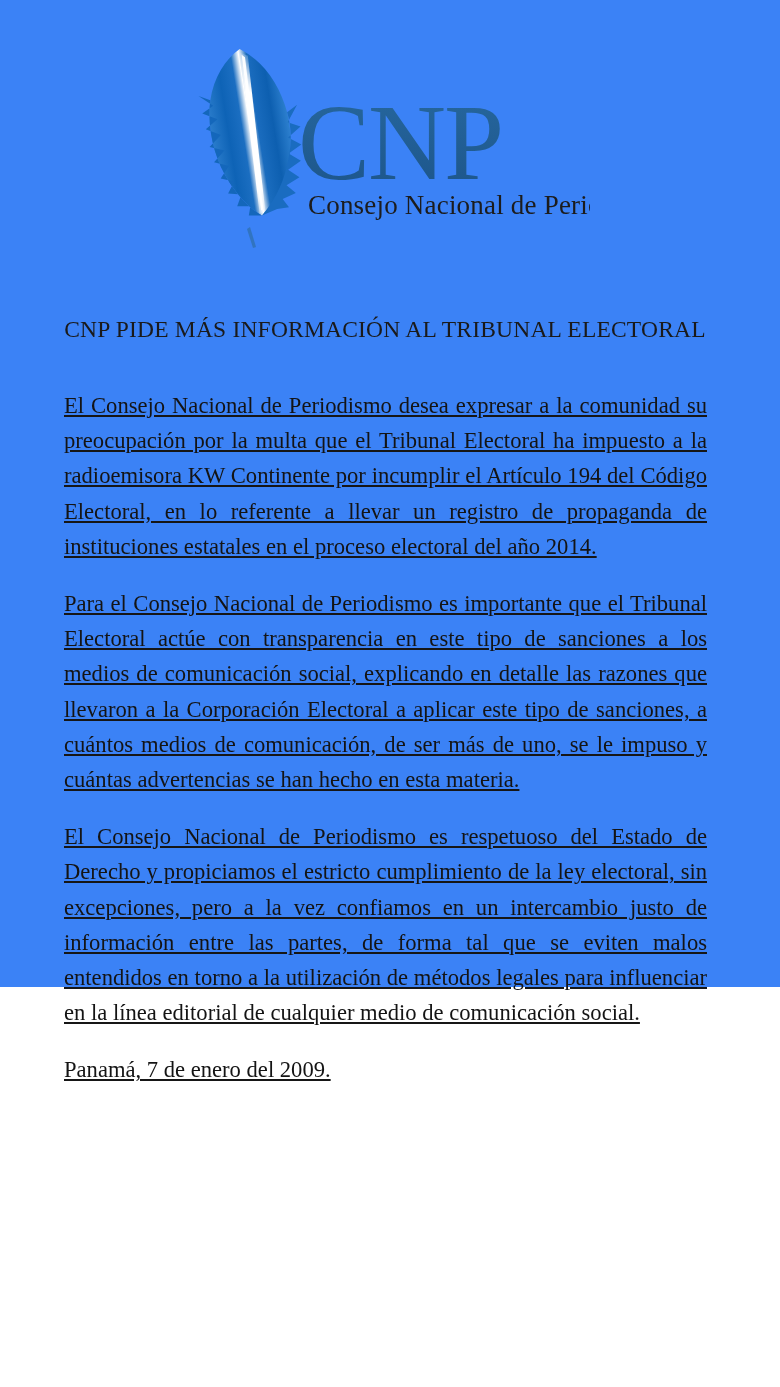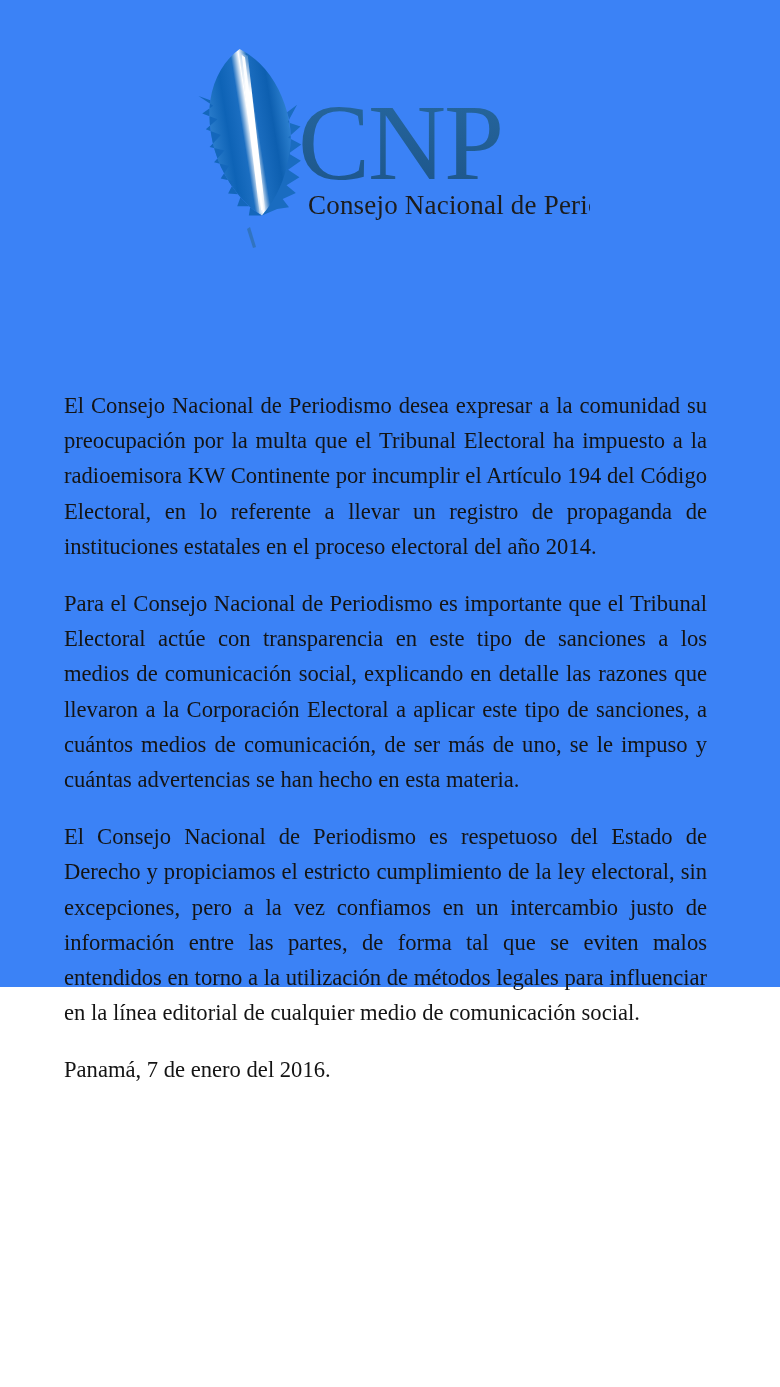--- a/index.html
+++ b/index.html
@@ -58,20 +58,21 @@
     color: #1a1a1a;
     font-weight: 400;
   }
 
   
   .body-block {
     position: absolute;
     left: 64px;
     top: 388px;
     width: 643px;
+    text-decoration: underline;
   }
   .para {
     text-align: justify;
     text-justify: inter-word;
     font-size: 22.6px;
     line-height: 35.2px;
     color: #141414;
     margin: 0 0 22px 0;
     hyphens: none;
   }
@@ -141,21 +142,22 @@
 
         <path d="M60 185 L66 205 L63 206 L57 187 Z" fill="#2f6fae" opacity="0.75"></path>
 
         <text x="108" y="137" font-family="Liberation Serif, DejaVu Serif, serif" font-size="108" fill="url(#cnpGrad)" letter-spacing="-2">CNP</text>
 
         <text x="118" y="172" font-family="Liberation Serif, DejaVu Serif, serif" font-size="27" fill="#1c1c1c" letter-spacing="0.2">Consejo Nacional de Periodismo</text>
       </svg>
     </div>
   </div>
 
+  <h1 class="doc-title">CNP PIDE MÁS INFORMACIÓN AL TRIBUNAL ELECTORAL</h1>
 
   <div class="body-block">
     <p class="para">El Consejo Nacional de Periodismo desea expresar a la comunidad su preocupación por la multa que el Tribunal Electoral ha impuesto a la radioemisora KW Continente por incumplir el Artículo 194 del Código Electoral, en lo referente a llevar un registro de propaganda de instituciones estatales en el proceso electoral del año 2014.</p>
     <p class="para">Para el Consejo Nacional de Periodismo es importante que el Tribunal Electoral actúe con transparencia en este tipo de sanciones a los medios de comunicación social, explicando en detalle las razones que llevaron a la Corporación Electoral a aplicar este tipo de sanciones, a cuántos medios de comunicación, de ser más de uno, se le impuso y cuántas advertencias se han hecho en esta materia.</p>
     <p class="para">El Consejo Nacional de Periodismo es respetuoso del Estado de Derecho y propiciamos el estricto cumplimiento de la ley electoral, sin excepciones, pero a la vez confiamos en un intercambio justo de información entre las partes, de forma tal que se eviten malos entendidos en torno a la utilización de métodos legales para influenciar en la línea editorial de cualquier medio de comunicación social.</p>
-    <p class="dateline">Panamá, 7 de enero del 2016.</p>
+    <p class="dateline">Panamá, 7 de enero del 2009.</p>
   </div>
 
 </div>
 
 </body></html>

